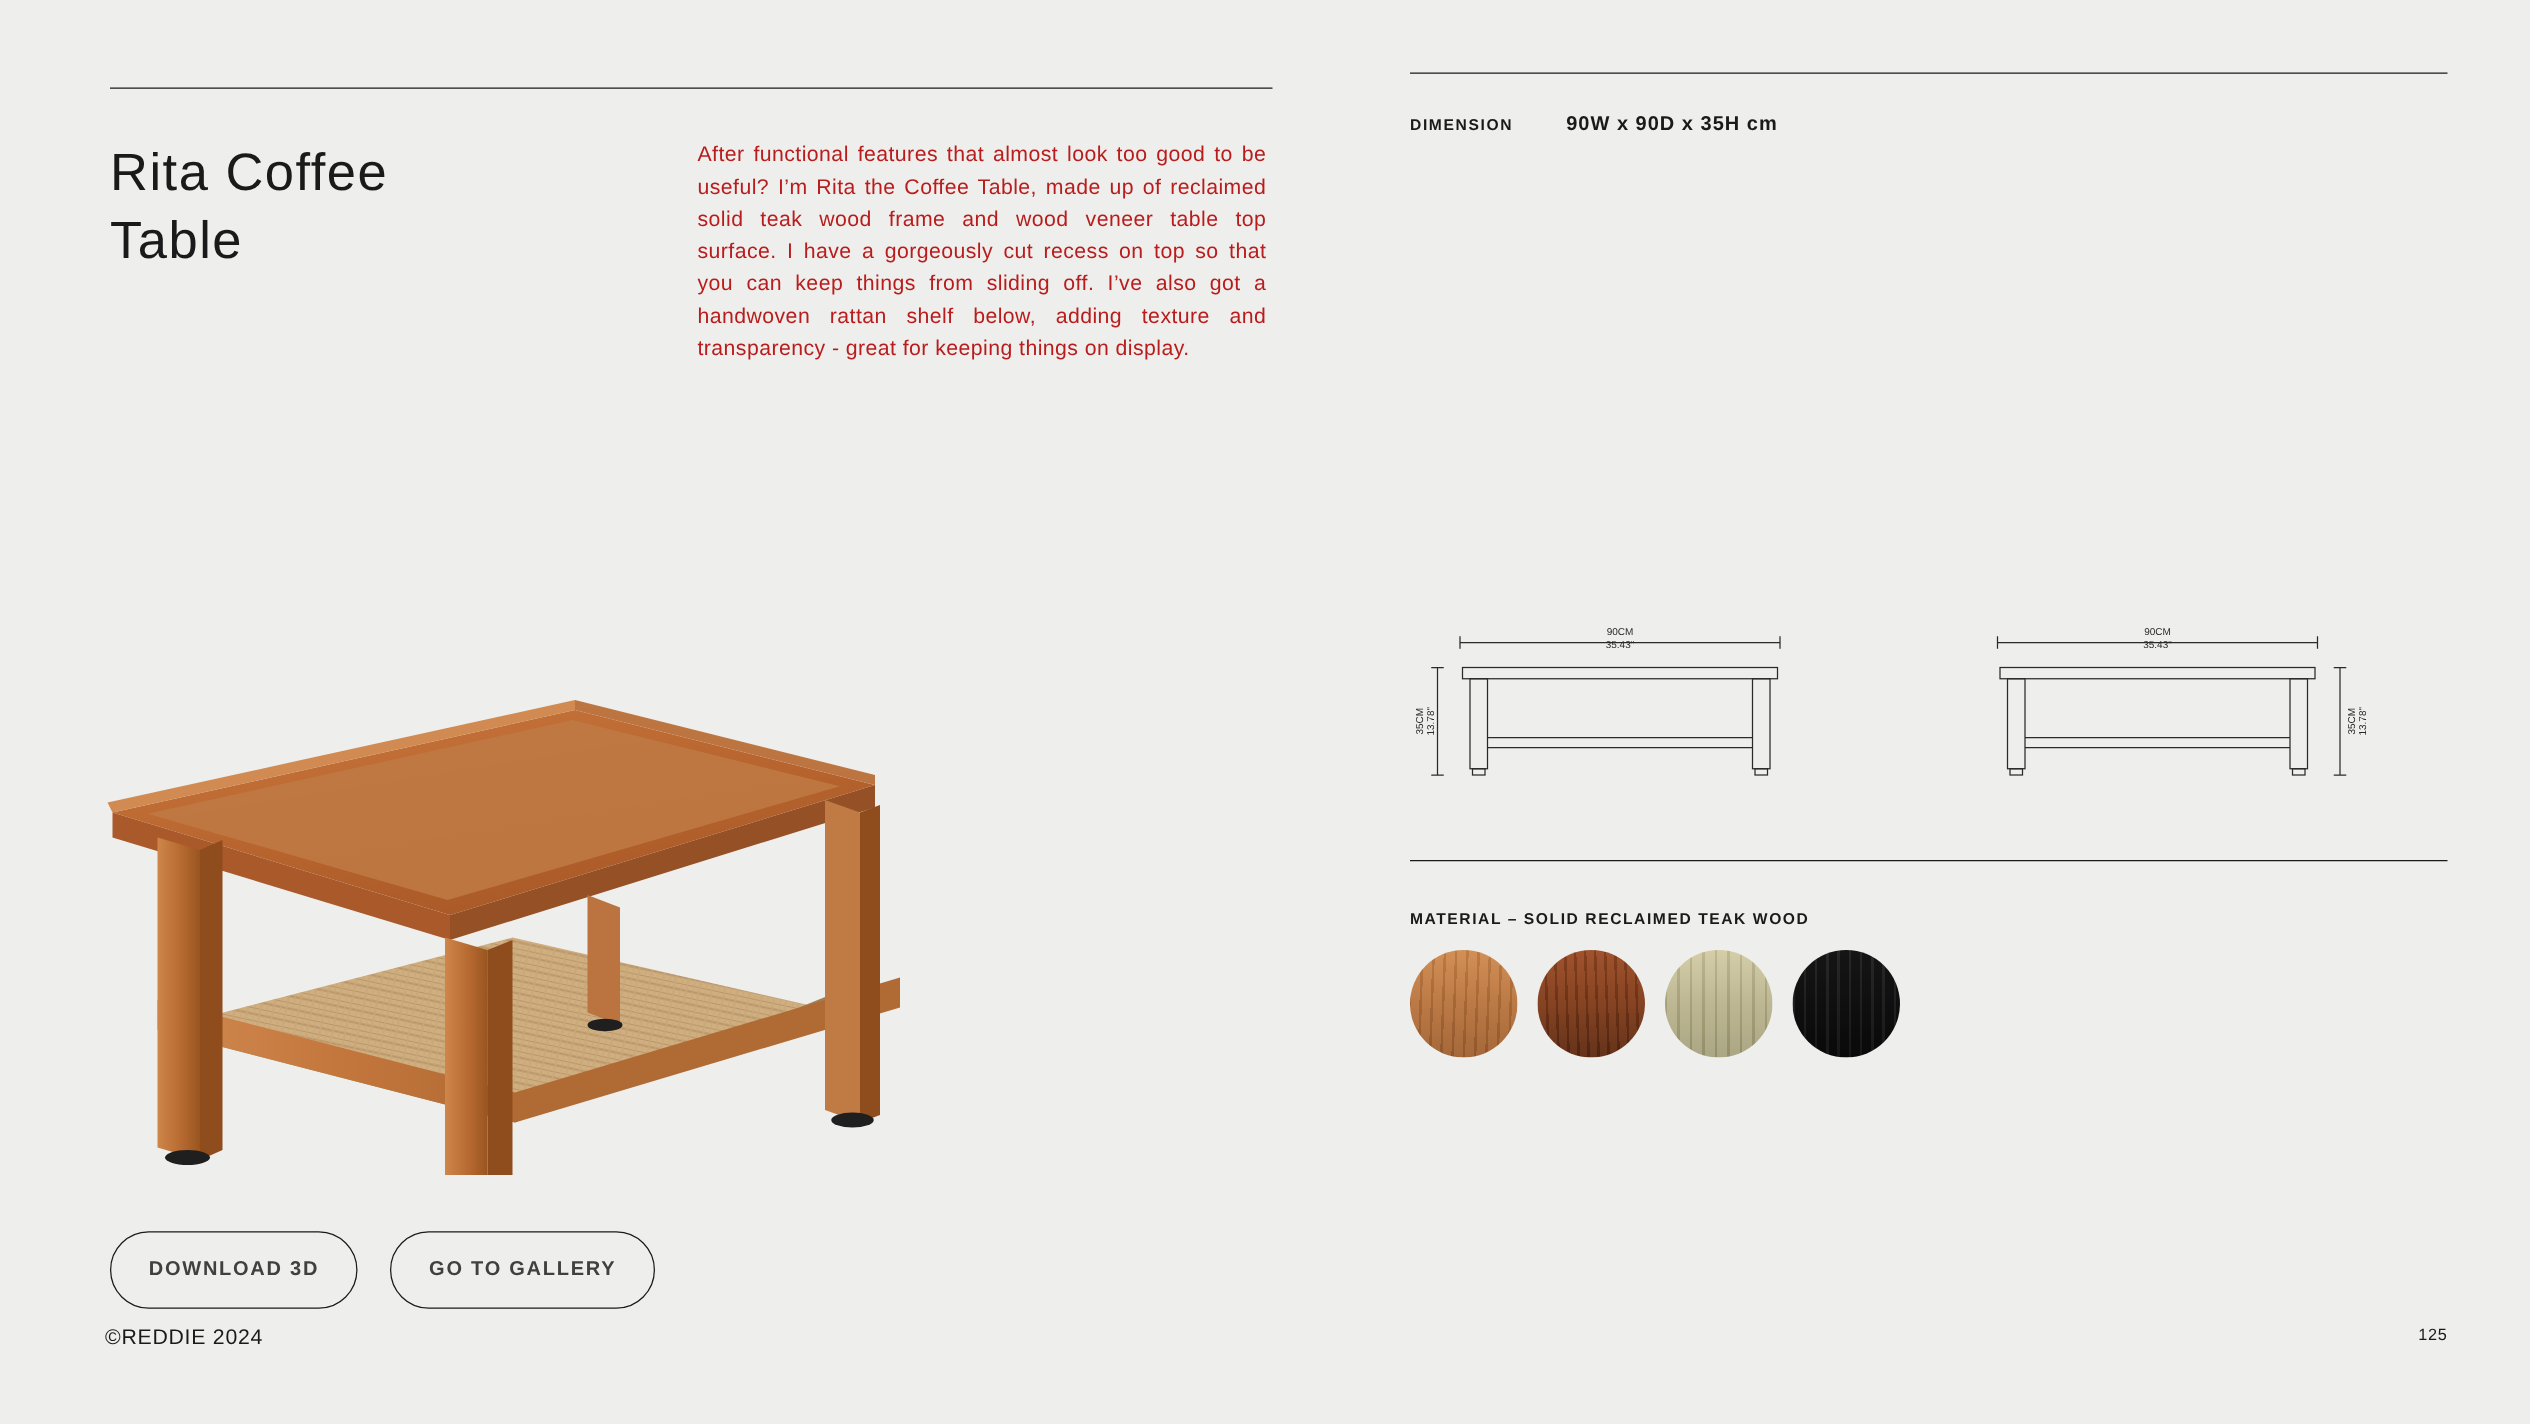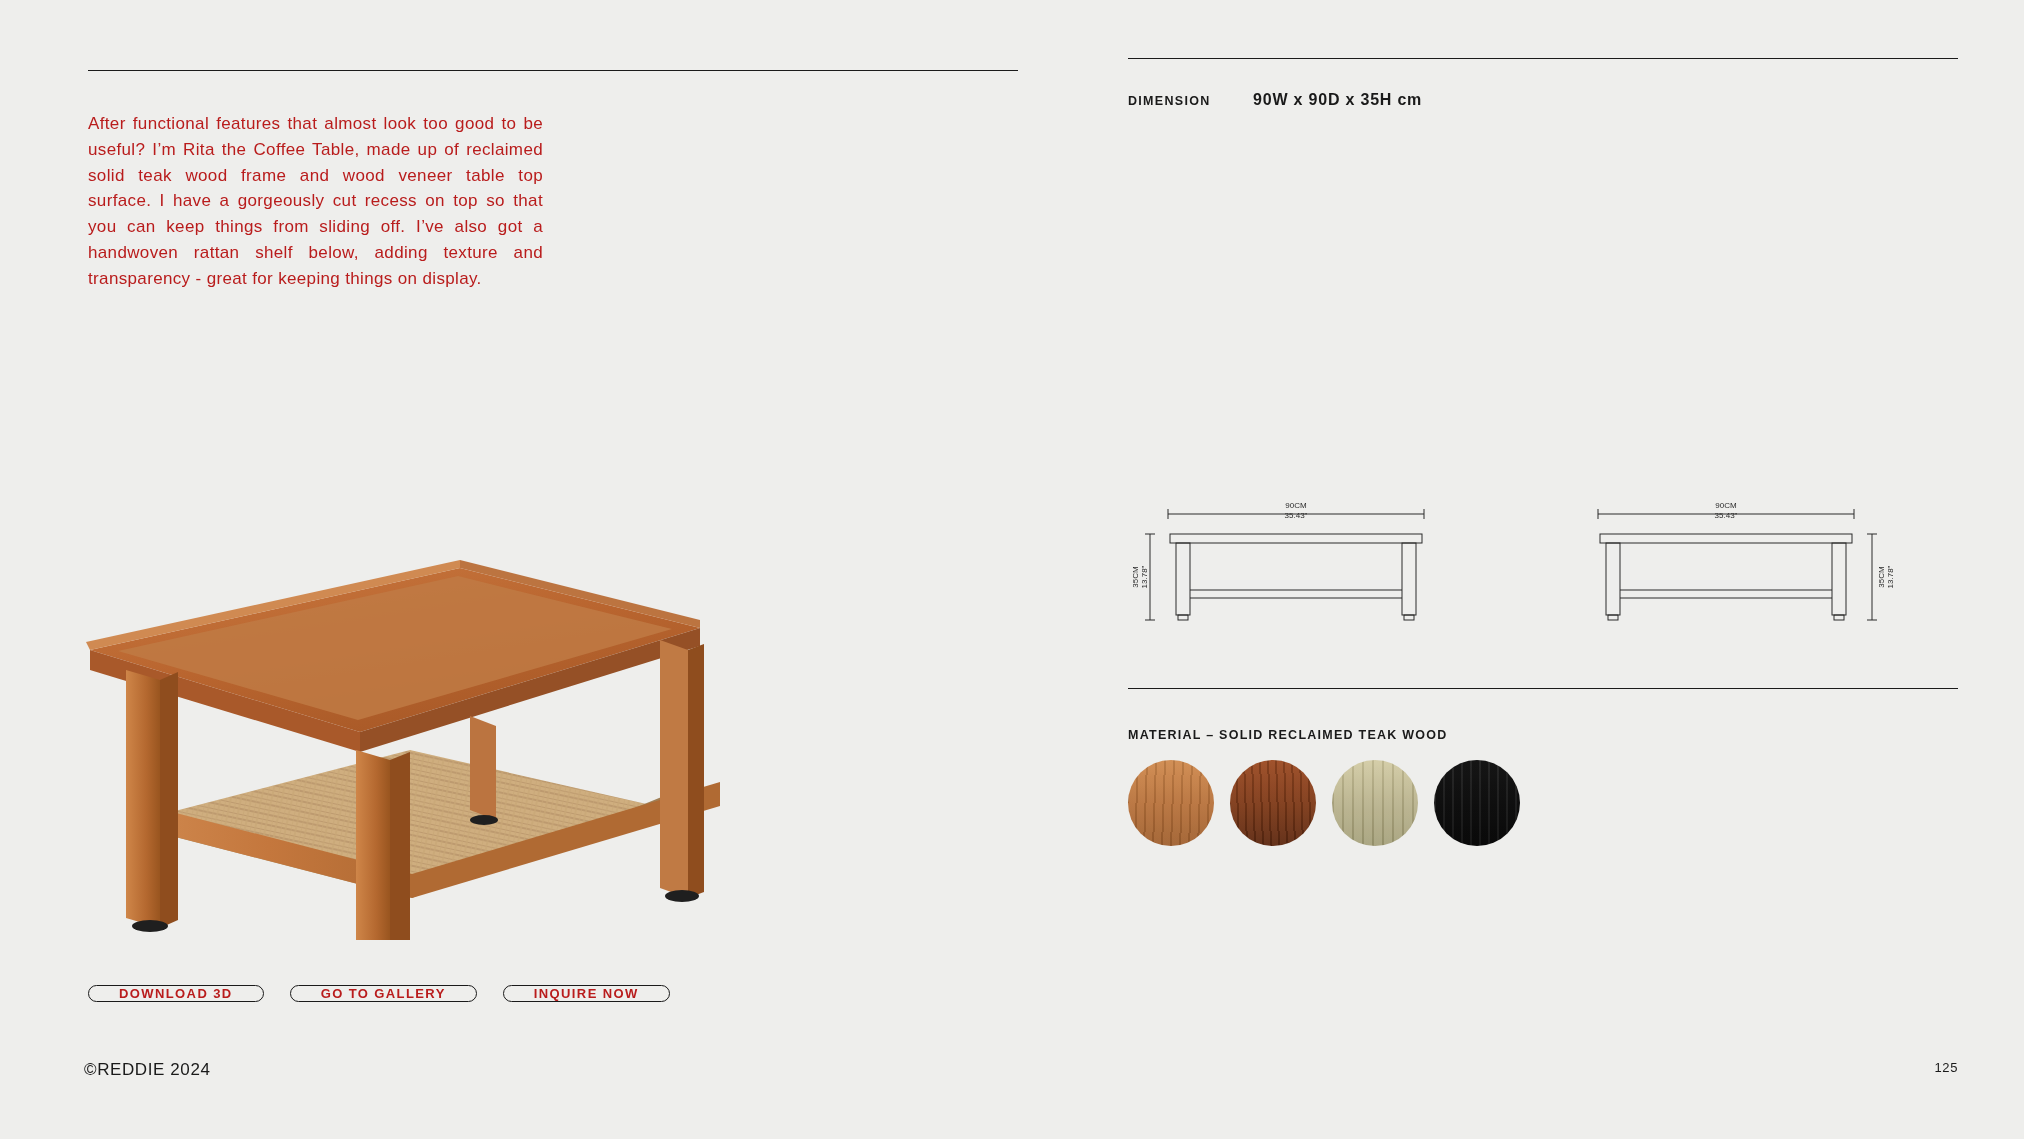--- a/index.html
+++ b/index.html
@@ -72,26 +72,26 @@
   .btn-row {
     position: absolute;
     left: 88px;
     top: 985px;
     display: flex;
     gap: 26px;
   }
   .pill {
     border: 1.4px solid #1a1a1a;
     border-radius: 40px;
-    padding: 0 30px;
-    font-size: 13px;
+    padding: 21px 30px;
+    font-size: 16px;
     letter-spacing: 1.4px;
     font-weight: 600;
     background: transparent;
-    color: #b91c1c;
+    color: #404040;
     cursor: pointer;
     font-family: "Liberation Sans", sans-serif;
   }
 
   
   .footer-left {
     position: absolute;
     left: 84px;
     top: 1060px;
     font-size: 17px;
@@ -191,20 +191,22 @@
   }
 </style>
 </head>
 <body>
 
 <div class="page">
 
   <div class="left-col">
     <div class="rule"></div>
     <div class="left-head">
+      <div class="title">Rita Coffee
+Table</div>
       <div class="desc">After functional features that almost look too good to be useful? I’m Rita the Coffee Table, made up of reclaimed solid teak wood frame and wood veneer table top surface.  I have a gorgeously cut recess on top so that you can keep things from sliding off. I’ve also got a handwoven rattan shelf below, adding texture and transparency - great for keeping things on display.</div>
     </div>
   </div>
 
   <div class="product-shot">
     <svg class="table-svg" width="940" height="420" viewBox="0 0 940 420" xmlns="http://www.w3.org/2000/svg">
       <defs>
         <linearGradient id="topG" x1="0" y1="0" x2="0.6" y2="1">
           <stop offset="0%" stop-color="#c9783f"></stop>
           <stop offset="55%" stop-color="#b9652f"></stop>
@@ -260,21 +262,20 @@
       <ellipse cx="90" cy="406" rx="18" ry="6" fill="#1f1f1f"></ellipse>
       <ellipse cx="322" cy="498" rx="19" ry="6.5" fill="#1f1f1f"></ellipse>
       <ellipse cx="622" cy="376" rx="17" ry="6" fill="#1f1f1f"></ellipse>
       <ellipse cx="424" cy="300" rx="14" ry="5" fill="#1f1f1f"></ellipse>
     </svg>
   </div>
 
   <div class="btn-row">
     <button class="pill">DOWNLOAD 3D</button>
     <button class="pill">GO TO GALLERY</button>
-    <button class="pill">INQUIRE NOW</button>
   </div>
 
   <div class="footer-left">©REDDIE 2024</div>
   <div class="footer-right">125</div>
 
   <div class="right-col">
     <div class="rule"></div>
     <div class="dim-row">
       <div class="dim-label">DIMENSION</div>
       <div class="dim-value">90W x 90D x 35H cm</div>

